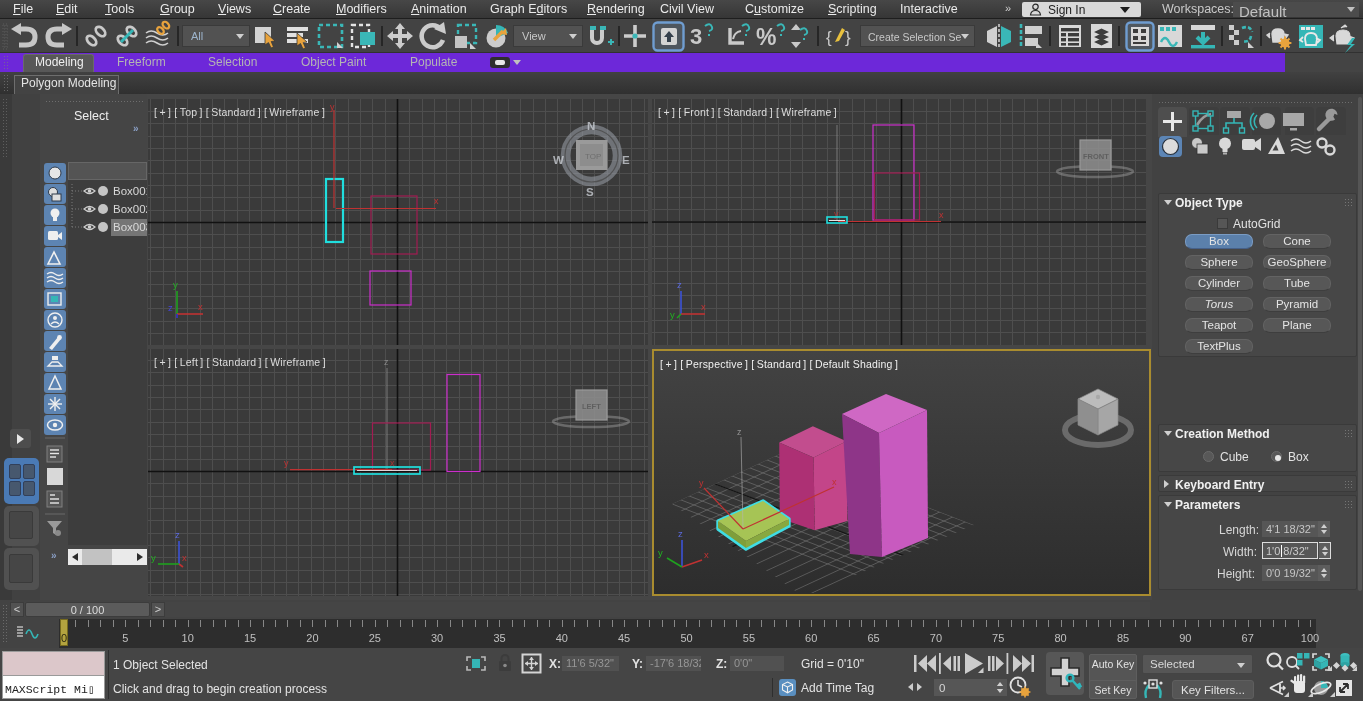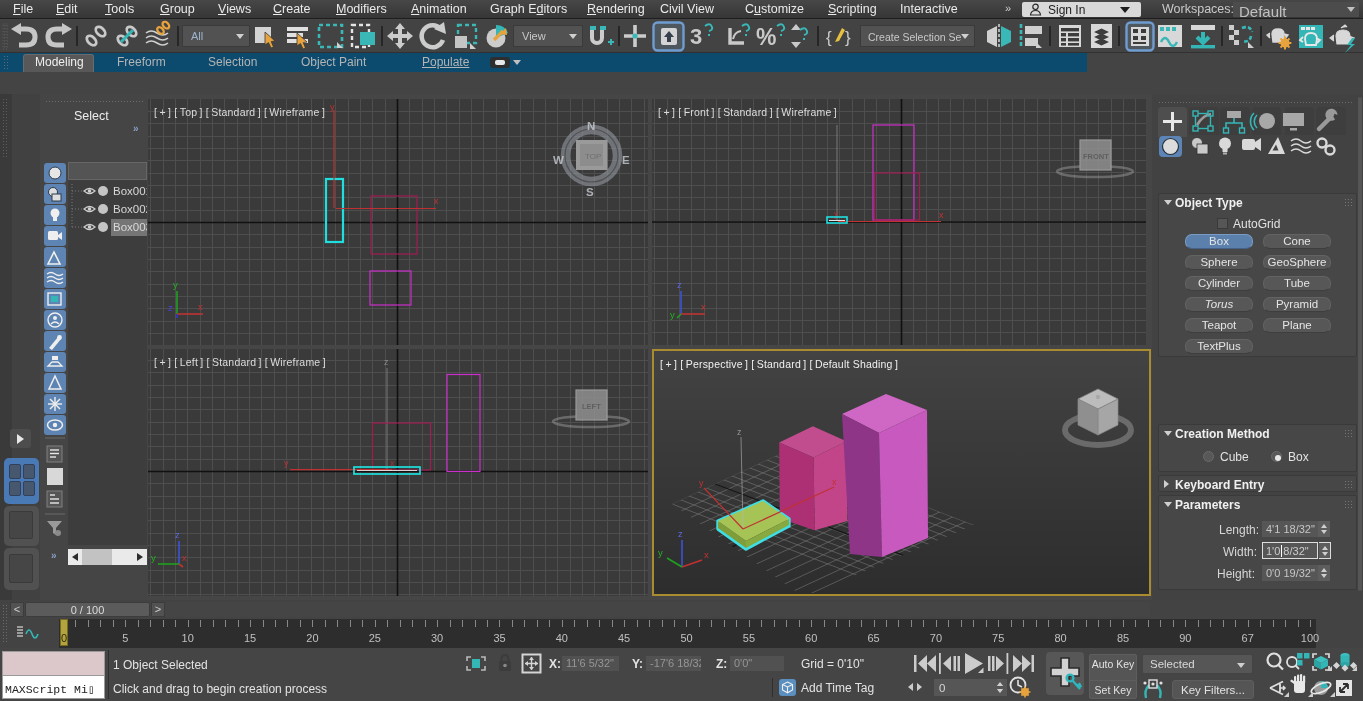--- a/index.html
+++ b/index.html
@@ -7,21 +7,21 @@
 #app{position:relative;width:1363px;height:701px;background:#444444;}
 
 #menubar{position:absolute;left:0;top:0;width:1363px;height:19px;background:linear-gradient(#474747,#363636);border-bottom:1px solid #1e1e1e;}
 .mi{position:absolute;top:2px;font-size:12.5px;color:#eaeaea;white-space:nowrap;}
 .mi u{text-decoration:underline;}
 
 #toolbar{position:absolute;left:0;top:20px;width:1363px;height:33px;background:#434343;border-bottom:1px solid #313131;}
 .dd{position:absolute;background:#525252;border:1px solid #3a3a3a;color:#c8c8c8;font-size:11px;}
 .dd .ar{position:absolute;right:5px;top:50%;margin-top:-2px;width:0;height:0;border-left:4px solid transparent;border-right:4px solid transparent;border-top:5px solid #cfcfcf;}
 
-#ribbon1{position:absolute;left:0;top:53px;width:1087px;height:19px;background:#0c4a6e;}
+#ribbon1{position:absolute;left:0;top:53px;width:1285px;height:19px;background:#6d28d9;}
 #ribbon2{position:absolute;left:0;top:72px;width:1363px;height:22px;background:linear-gradient(#414141,#303030);}
 .rtab{position:absolute;top:2px;font-size:12px;color:#b4b4b4;}
 
 #leftstrip{position:absolute;left:0;top:94px;width:12px;height:554px;background:#3a3a3a;}
 #leftcol{position:absolute;left:12px;top:94px;width:28px;height:506px;background:#414141;}
 #selpanel{position:absolute;left:40px;top:94px;width:107px;height:506px;background:#454545;}
 
 #vpshell{position:absolute;left:147px;top:94px;width:1006px;height:506px;background:#464646;}
 .vp{position:absolute;background-color:#3a3a3a;overflow:hidden;}
 .vplabel{position:absolute;left:6px;top:7px;font-size:10.5px;color:#dcdcdc;letter-spacing:0.2px;white-space:nowrap;}
@@ -246,25 +246,30 @@
         <span class="ar"></span>
       </div>
 </div>
 <div id="ribbon1">
 <div class="abs" style="left:3px;top:2px;width:6px;height:15px;background-image:radial-gradient(#7a7a7a 34%,transparent 40%);background-size:3px 3px;opacity:.7;"></div>
 <div class="abs" style="left:23px;top:1px;width:71px;height:18px;background:#585858;border:1px solid #6a6a6a;border-bottom:none;border-radius:3px 3px 0 0;"></div>
 <span class="rtab" style="left:35px;color:#efefef;">Modeling</span>
 <span class="rtab" style="left:117px;">Freeform</span>
 <span class="rtab" style="left:208px;">Selection</span>
 <span class="rtab" style="left:301px;">Object Paint</span>
-<span class="rtab" style="left:422px;text-decoration:underline;">Populate</span>
+<span class="rtab" style="left:410px;">Populate</span>
 <div class="abs" style="left:490px;top:4px;width:20px;height:11px;background:#2e2e2e;border-radius:3px;">
         <div class="abs" style="left:5px;top:3px;width:10px;height:5px;background:#e8e8e8;border-radius:2px;"></div>
       </div>
 <div class="abs" style="left:513px;top:7px;width:0;height:0;border-left:4px solid transparent;border-right:4px solid transparent;border-top:5px solid #c0c0c0;"></div>
+</div>
+<div id="ribbon2">
+<div class="abs" style="left:3px;top:2px;width:6px;height:18px;background-image:radial-gradient(#7a7a7a 34%,transparent 40%);background-size:3px 3px;opacity:.7;"></div>
+<div class="abs" style="left:14px;top:3px;width:105px;height:19px;background:#434343;border:1px solid #6e6e6e;border-bottom:none;"></div>
+<span class="abs" style="left:21px;top:4px;font-size:12px;color:#e4e4e4;">Polygon Modeling</span>
 </div>
 <div id="leftstrip">
       <div class="abs" style="left:2px;top:4px;width:6px;height:60px;background-image:radial-gradient(#6e6e6e 34%,transparent 40%);background-size:3px 3px;opacity:.7;"></div>
     </div>
 <div id="leftcol"></div>
 <div class="abs" style="left:10px;top:429px;width:21px;height:19px;background:#4d4d4d;border-radius:3px;">
       <div class="abs" style="left:7px;top:5px;width:0;height:0;border-top:5px solid transparent;border-bottom:5px solid transparent;border-left:7px solid #e8e8e8;"></div>
     </div>
 <div class="abs" style="left:4px;top:458px;width:35px;height:46px;background:#4a7ab5;border-radius:5px;">
 <div class="abs" style="left:5px;top:6px;width:12px;height:15px;background:#47586e;border:1px solid #32405a;border-radius:2px;"></div>

